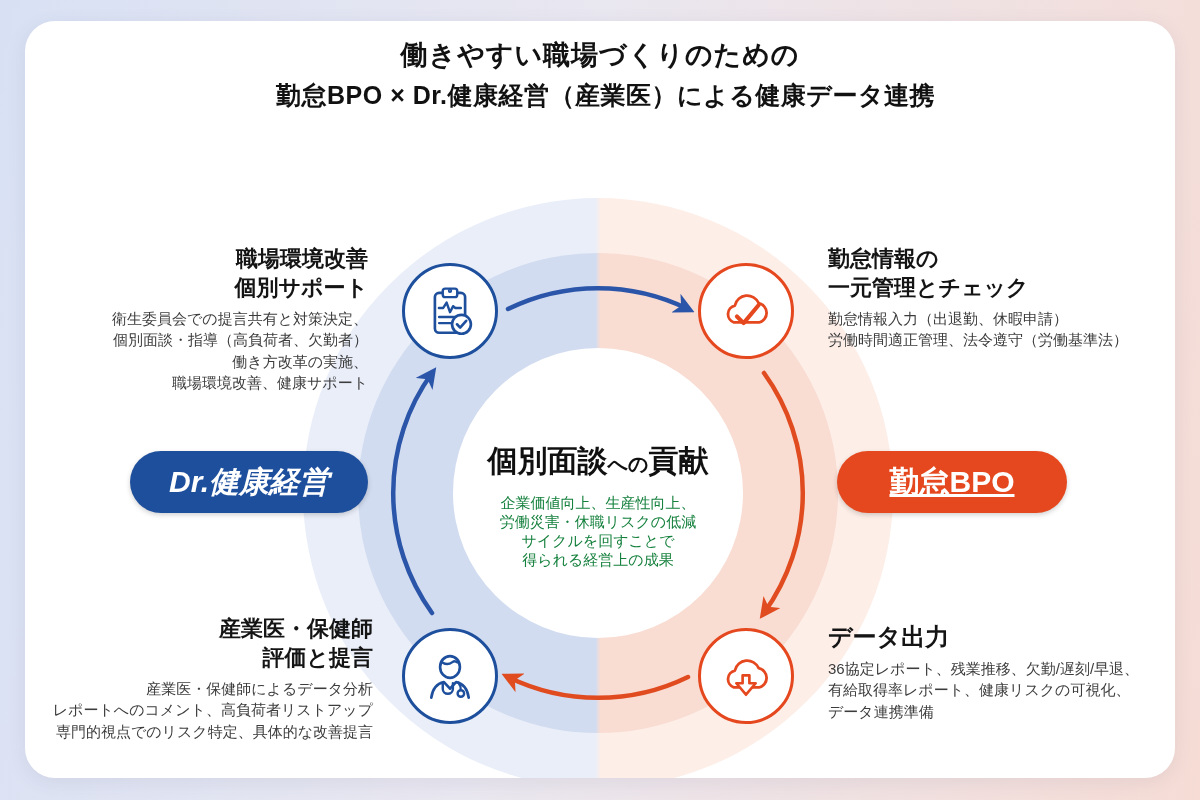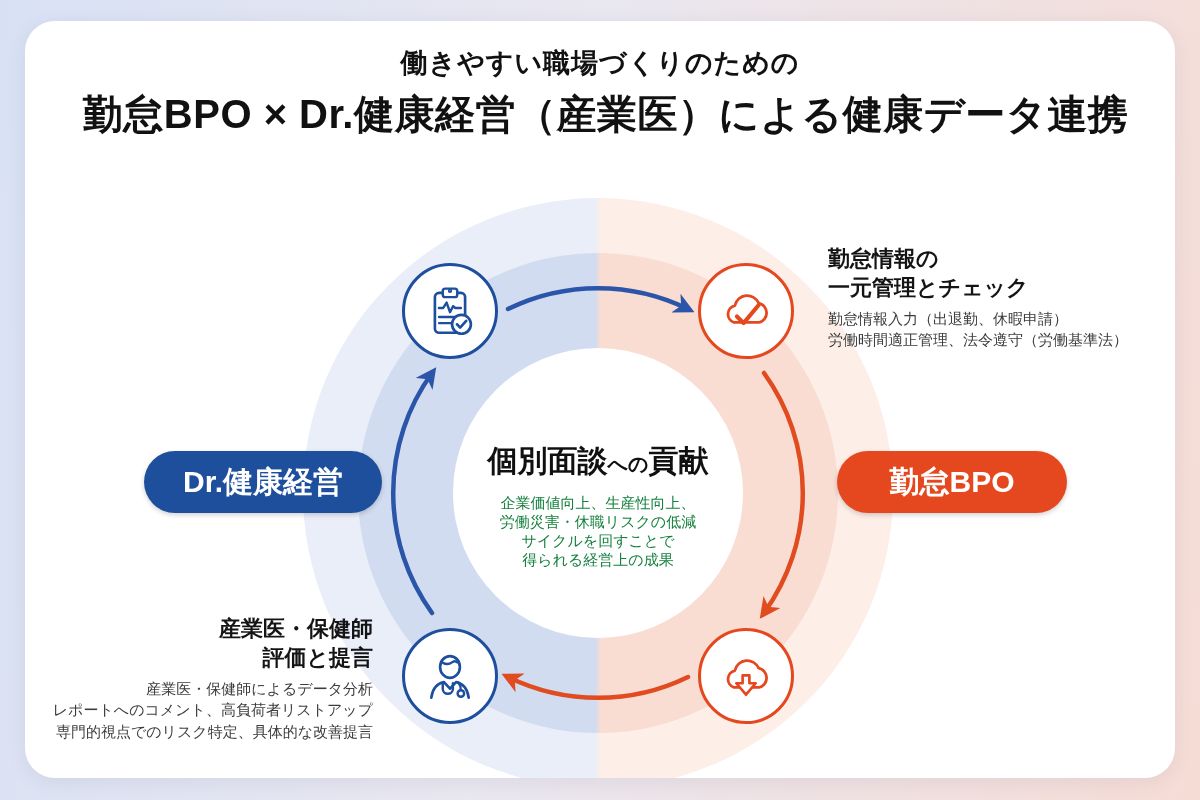--- a/index.html
+++ b/index.html
@@ -12,23 +12,23 @@
   }
   .card {
     position: absolute;
     left: 25px; top: 21px; right: 25px; bottom: 22px;
     background: #ffffff;
     border-radius: 30px;
     overflow: hidden;
     box-shadow: 0 4px 18px rgba(90, 90, 130, 0.10);
   }
   
-  .title-wrap { position: absolute; left: 0; right: 0; top: 24px; text-align: center; }
+  .title-wrap { position: absolute; left: 0; right: 0; top: 16px; text-align: center; }
   .subtitle { font-size: 27px; font-weight: 800; letter-spacing: 1px; }
-  .main-title { margin-top: 6px; font-size: 40px; font-weight: 900; letter-spacing: 0.5px; padding-left: 11px; }
+  .main-title { margin-top: 6px; font-size: 25px; font-weight: 900; letter-spacing: 0.5px; padding-left: 11px; }
   
   .halo, .ring, .inner-circle { position: absolute; border-radius: 50%; }
   .halo {
     left: 278px; top: 177px; width: 590px; height: 590px;
     background: linear-gradient(90deg, var(--halo-blue, #e9eef9) 0 49.5%, var(--halo-pink, #fdeee8) 50.5% 100%);
   }
   .ring {
     left: 333px; top: 232px; width: 480px; height: 480px;
     background: linear-gradient(90deg, var(--ring-blue, #d2dcf0) 0 49.5%, var(--ring-pink, #f9dcd2) 50.5% 100%);
   }
@@ -55,22 +55,22 @@
   .stroke-b { stroke: var(--blue, #1d4f9d); fill: none; stroke-linecap: round; stroke-linejoin: round; }
   .stroke-o { stroke: var(--orange, #e5481e); fill: none; stroke-linecap: round; stroke-linejoin: round; }
   .fill-w { fill: #ffffff; }
   
   .pill {
     position: absolute; height: 62px; border-radius: 31px;
     display: flex; align-items: center; justify-content: center;
     color: #fff; font-size: 30px; font-weight: 800;
     box-shadow: 0 2px 5px rgba(0,0,0,0.18);
   }
-  .pill-doctor { left: 119px; top: 430px; width: 238px; background: var(--blue, #1d4f9d); }
-  .pill-bpo { left: 812px; top: 430px; width: 230px; background: var(--orange, #e5481e); }
+  .pill-doctor { left: 105px; top: 430px; width: 238px; background: var(--blue, #1d4f9d); font-style: italic; }
+  .pill-bpo { left: 812px; top: 430px; width: 230px; background: var(--orange, #e5481e); text-decoration: underline; }
   
   .node-text { position: absolute; }
   .node-heading { font-size: 22px; font-weight: 800; line-height: 1.3; color: #141414; white-space: pre-line; }
   .node-body { margin-top: 6px; font-size: 15px; line-height: 1.42; color: #3c3c3c; white-space: pre-line; }
   .node-tl { left: 15px; top: 224px; width: 328px; text-align: right; }
   .node-tr { left: 803px; top: 224px; width: 350px; text-align: left; }
   .node-bl { left: 0px; top: 594px; width: 348px; text-align: right; }
   .node-br { left: 803px; top: 600px; width: 360px; text-align: left; }
   .node-br .node-heading { font-size: 24px; }
   
@@ -142,37 +142,49 @@
       <path class="stroke-b fill-w" d="M8.5 42 Q 10 31 19 29 L 24 34.5 L 29 29 Q 38 31 39.5 42" stroke-width="2.2"></path>
       <path class="stroke-b" d="M18 30 v4.5 a4.2 4.2 0 0 0 8.4 0 V30" stroke-width="2"></path>
       <path class="stroke-b" d="M31 29.5 q2.3 3.2 1.9 6.2" stroke-width="2"></path>
       <circle class="stroke-b fill-w" cx="33 " cy="38.5" r="2.7" stroke-width="2"></circle>
     </svg>
   </div>
 
   <div class="pill pill-doctor">Dr.健康経営</div>
   <div class="pill pill-bpo">勤怠BPO</div>
 
+  <div class="node-text node-tl">
+    <div class="node-heading">職場環境改善
+個別サポート</div>
+    <div class="node-body">衛生委員会での提言共有と対策決定、
+個別面談・指導（高負荷者、欠勤者）
+働き方改革の実施、
+職場環境改善、健康サポート</div>
+  </div>
 
   <div class="node-text node-bl">
     <div class="node-heading">産業医・保健師
 評価と提言</div>
     <div class="node-body">産業医・保健師によるデータ分析
 レポートへのコメント、高負荷者リストアップ
 専門的視点でのリスク特定、具体的な改善提言</div>
   </div>
 
   <div class="node-text node-tr">
     <div class="node-heading">勤怠情報の
 一元管理とチェック</div>
     <div class="node-body">勤怠情報入力（出退勤、休暇申請）
 労働時間適正管理、法令遵守（労働基準法）</div>
   </div>
 
   <div class="node-text node-br">
+    <div class="node-heading">データ出力</div>
+    <div class="node-body">36協定レポート、残業推移、欠勤/遅刻/早退、
+有給取得率レポート、健康リスクの可視化、
+データ連携準備</div>
   </div>
 
   <div class="center-text">
     <div class="center-heading"><span>個別面談</span><span class="small">への</span><span>貢献</span></div>
     <div class="center-body">企業価値向上、生産性向上、
 労働災害・休職リスクの低減
 サイクルを回すことで
 得られる経営上の成果</div>
   </div>
 

